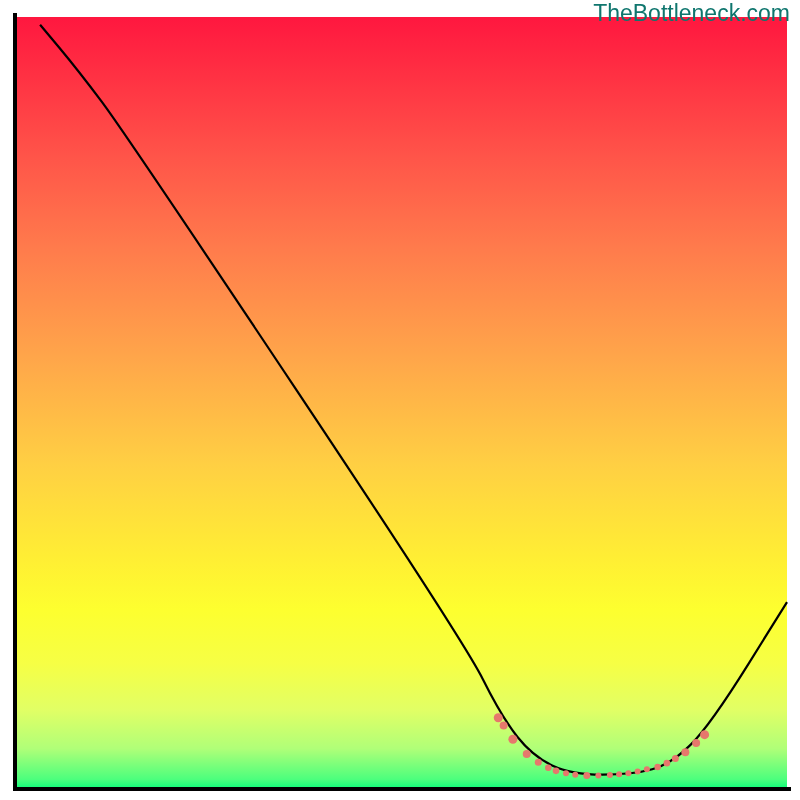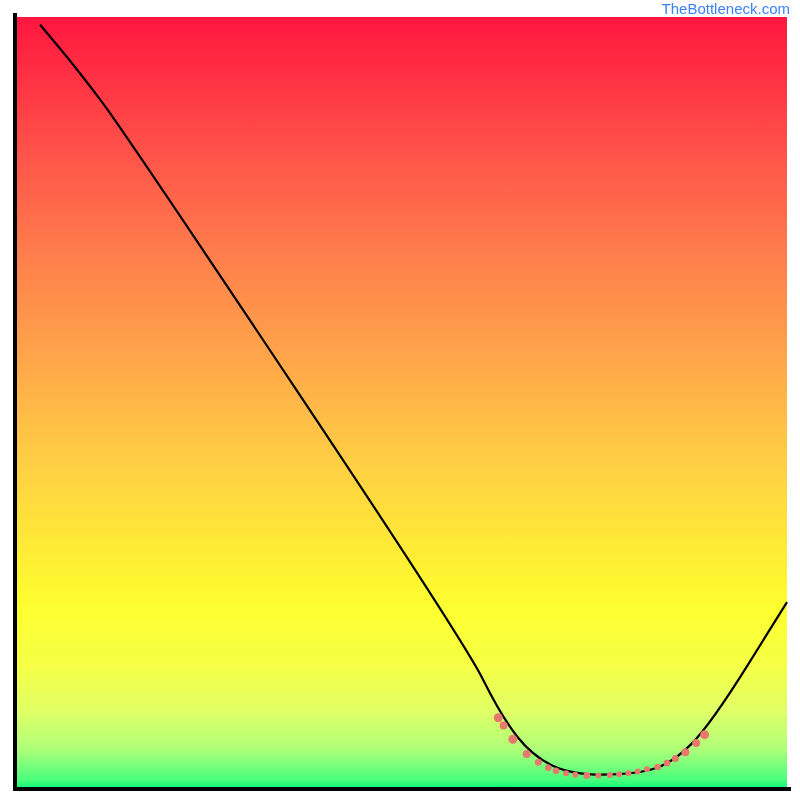--- a/index.html
+++ b/index.html
@@ -62,22 +62,22 @@
     top: 0;
     width: 770px;
     height: 770px;
     overflow: visible;
   }
   .watermark {
     position: absolute;
     top: 0px;
     right: 10px;
     font-family: Arial, Helvetica, sans-serif;
-    font-size: 15px;
-    color: #3b82f6;
+    font-size: 23px;
+    color: #0f766e;
     letter-spacing: 0px;
   }
 </style>
 </head>
 <body>
 
 <div class="plot-area">
   <div class="gradient-bg"></div>
   <svg class="curve-svg" viewBox="0 0 770 770">
     <path id="curve-path" fill="none" stroke-width="2.2" d="M 23.099999999999998 7.7000000000000455 Q 23.099999999999998 7.7000000000000455 42.35 30.80000000000001 Q 61.6 53.89999999999998 84.7 84.69999999999999 Q 107.80000000000001 115.5 277.2 369.6 Q 446.59999999999997 623.7 465.85 662.2 Q 485.1 700.7 500.5 719.95 Q 515.9 739.2 535.15 748.44 Q 554.4 757.68 585.2 757.68 Q 616 757.68 635.25 752.29 Q 654.5 746.9 673.75 727.65 Q 693 708.4 731.5 646.8 L 770 585.2" stroke="#000000"></path>

